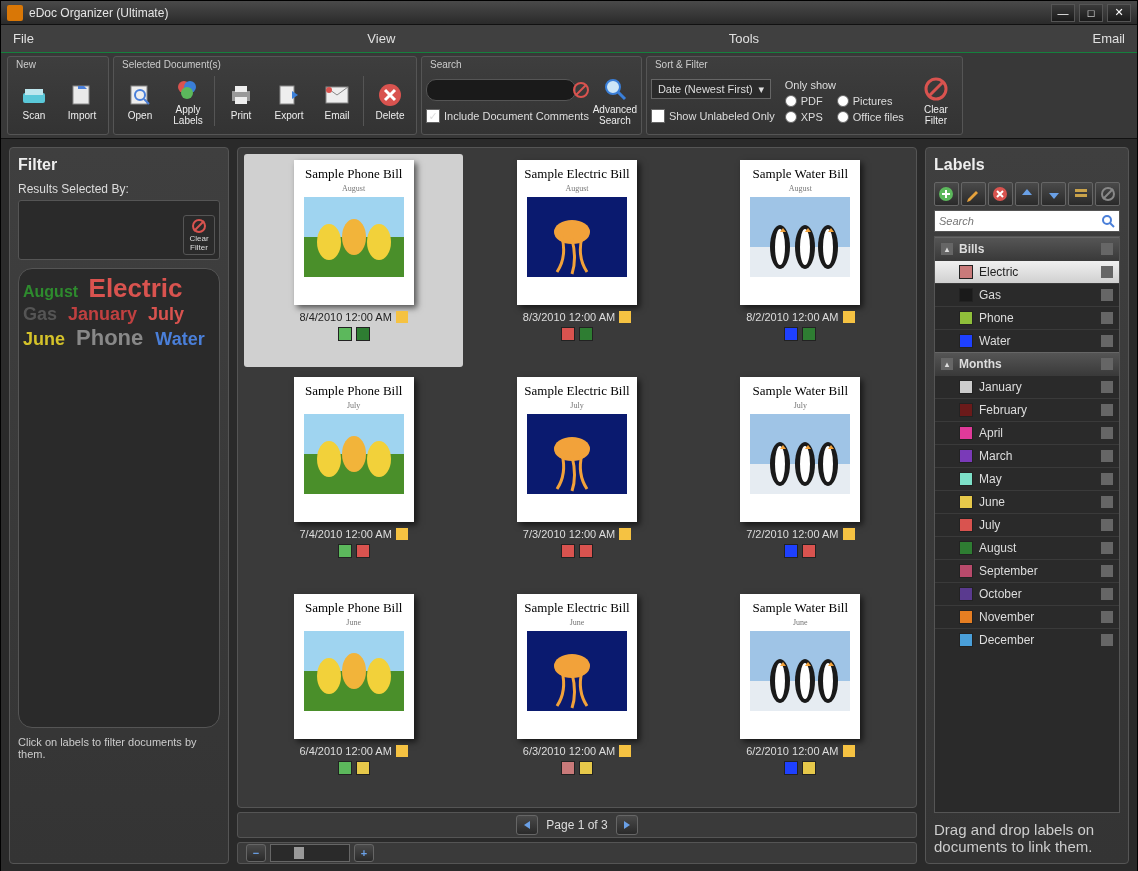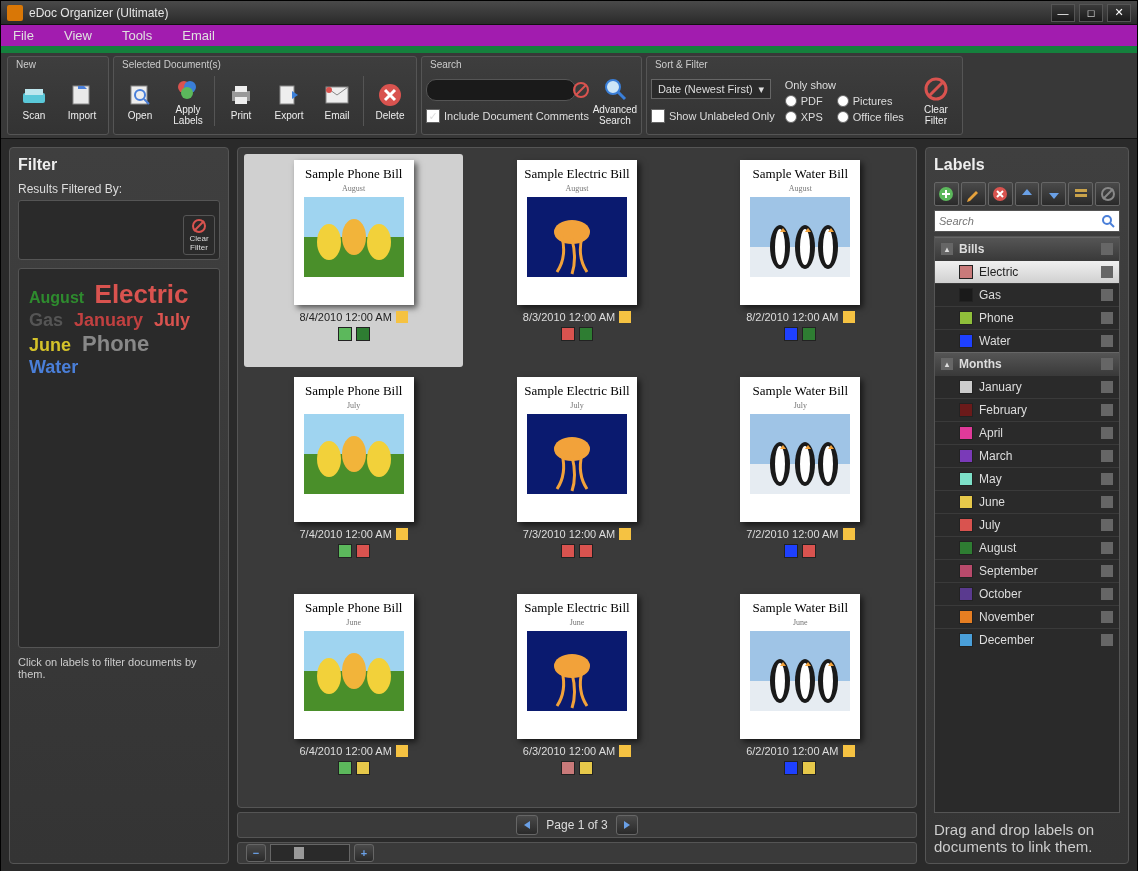--- a/index.html
+++ b/index.html
@@ -6,21 +6,21 @@
 body { background: #1a1a1a; width: 1138px; height: 871px; overflow: hidden; color: #ddd; font-size: 12px; }
 .window { width: 1138px; height: 871px; background: #2a2a2a; border: 1px solid #000; }
 
 
 .titlebar { height: 24px; background: linear-gradient(#4a4a4a,#2a2a2a); display: flex; align-items: center; padding: 0 6px; border-bottom: 1px solid #111; }
 .titlebar .app-icon { width: 16px; height: 16px; background: #d97706; border-radius: 2px; margin-right: 6px; }
 .titlebar .title { flex: 1; font-size: 12px; color: #e5e5e5; }
 .titlebar .winbtn { width: 24px; height: 18px; background: linear-gradient(#3a3a3a,#1a1a1a); border: 1px solid #555; margin-left: 4px; display: flex; align-items: center; justify-content: center; color: #fff; font-size: 11px; cursor: pointer; }
 
 
-.menubar { height: 28px; background: #a21caf; display: flex; align-items: center; padding: 0 12px; gap: 30px; border-bottom: 7px solid #15803d; }
+.menubar { height: 28px; background: #404040; display: flex; align-items: center; padding: 0 12px; gap: 30px; border-bottom: 1px solid #15803d; justify-content: space-between; }
 .menubar .menuitem { color: #e0e0e0; cursor: pointer; font-size: 13px; }
 
 
 .toolbar { display: flex; background: #383838; border-bottom: 1px solid #111; padding: 3px 6px; gap: 4px; align-items: stretch; height: 86px; }
 .tgroup { background: linear-gradient(#3e3e3e,#333); border: 1px solid #555; border-radius: 3px; padding: 2px 4px 4px 4px; display: flex; flex-direction: column; }
 .tgroup-title { font-size: 10px; color: #ccc; padding: 0 4px 2px 4px; }
 .tgroup-body { display: flex; gap: 4px; align-items: center; flex: 1; }
 .tbtn { display: flex; flex-direction: column; align-items: center; justify-content: center; width: 44px; height: 56px; border: 1px solid transparent; border-radius: 2px; cursor: pointer; }
 .tbtn .ticon { width: 26px; height: 26px; display: flex; align-items: center; justify-content: center; }
 .tbtn .tlabel { font-size: 10px; color: #eee; text-align: center; margin-top: 2px; line-height: 1.1; }
@@ -32,21 +32,21 @@
 
 
 .main { display: flex; height: calc(871px - 24px - 28px - 86px); padding: 8px; gap: 8px; background: #2a2a2a; }
 .panel { background: linear-gradient(#3f3f3f,#343434); border: 1px solid #555; border-radius: 4px; padding: 8px; display: flex; flex-direction: column; }
 
 
 .filter-panel { width: 220px; }
 .panel-title { font-size: 16px; font-weight: 600; color: #eee; margin-bottom: 8px; }
 .filter-box { height: 60px; background: #2a2a2a; border: 1px solid #555; border-radius: 3px; margin-bottom: 8px; position: relative; }
 .clear-filter-small { position: absolute; right: 4px; bottom: 4px; width: 32px; height: 40px; border: 1px solid #555; border-radius: 3px; display: flex; flex-direction: column; align-items: center; justify-content: center; font-size: 8px; cursor: pointer; }
-.tag-cloud { background: #2a2a2a; border: 1px solid #555; border-radius: 3px; padding: 10px; height: 380px; }
+.tag-cloud { background: #2a2a2a; border: 1px solid #555; border-radius: 14px; padding: 4px; height: 460px; }
 .tag { display: inline; margin-right: 6px; font-weight: bold; }
 .filter-hint { font-size: 11px; color: #ccc; margin-top: 8px; }
 
 
 .doc-area { flex: 1; display: flex; flex-direction: column; }
 .doc-grid { flex: 1; background: #3a3a3a; border: 1px solid #555; border-radius: 4px; padding: 6px; display: grid; grid-template-columns: repeat(3, 1fr); grid-template-rows: repeat(3, 1fr); gap: 4px; overflow: hidden; }
 .doc-cell { display: flex; flex-direction: column; align-items: center; justify-content: flex-start; padding: 6px 2px; border-radius: 3px; }
 .doc-cell.selected { background: #d0d0d0; color: #222; }
 .doc-thumb { width: 120px; height: 145px; background: #fff; color: #000; display: flex; flex-direction: column; align-items: center; padding: 6px; box-shadow: 3px 3px 6px rgba(0,0,0,0.6); }
 .doc-thumb .thumb-title { font-family: Georgia, serif; font-size: 13px; text-align: center; line-height: 1.2; margin-bottom: 2px; }
@@ -270,21 +270,21 @@
         </div>
       </div>
     </div>
     <div style="flex:1"></div>
   </div>
 
   <div class="main">
 
     <div class="panel filter-panel">
       <div class="panel-title">Filter</div>
-      <div style="font-size:12px;margin-bottom:4px;">Results Filtered By:</div>
+      <div style="font-size:12px;margin-bottom:4px;">Results Selected By:</div>
       <div class="filter-box">
         <div class="clear-filter-small">
           <svg width="16" height="16">
               <circle cx="8" cy="8" r="6" fill="none" stroke="#d9534f" stroke-width="2"></circle>
               <line x1="3" y1="13" x2="13" y2="3" stroke="#d9534f" stroke-width="2"></line>
             </svg>
           <span style="font-size:8px;text-align:center;">Clear Filter</span>
         </div>
       </div>
       <div class="tag-cloud" id="tag-cloud"><span class="tag" style="color: rgb(46, 139, 46); font-size: 16px;">August </span><span class="tag" style="color: rgb(217, 83, 79); font-size: 26px;">Electric </span><span class="tag" style="color: rgb(85, 85, 85); font-size: 18px;">Gas </span><span class="tag" style="color: rgb(192, 64, 64); font-size: 18px;">January </span><span class="tag" style="color: rgb(217, 83, 79); font-size: 18px;">July </span><span class="tag" style="color: rgb(212, 194, 42); font-size: 18px;">June </span><span class="tag" style="color: rgb(136, 136, 136); font-size: 22px;">Phone </span><span class="tag" style="color: rgb(74, 127, 217); font-size: 18px;">Water </span></div>

